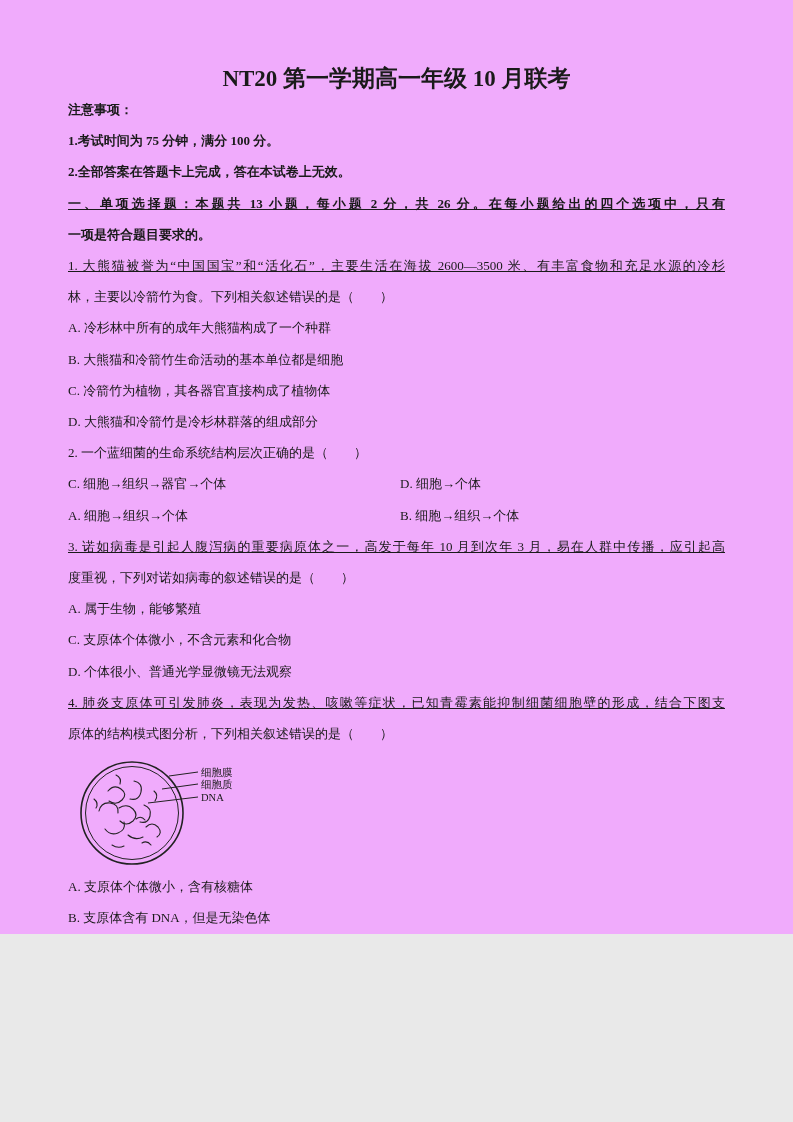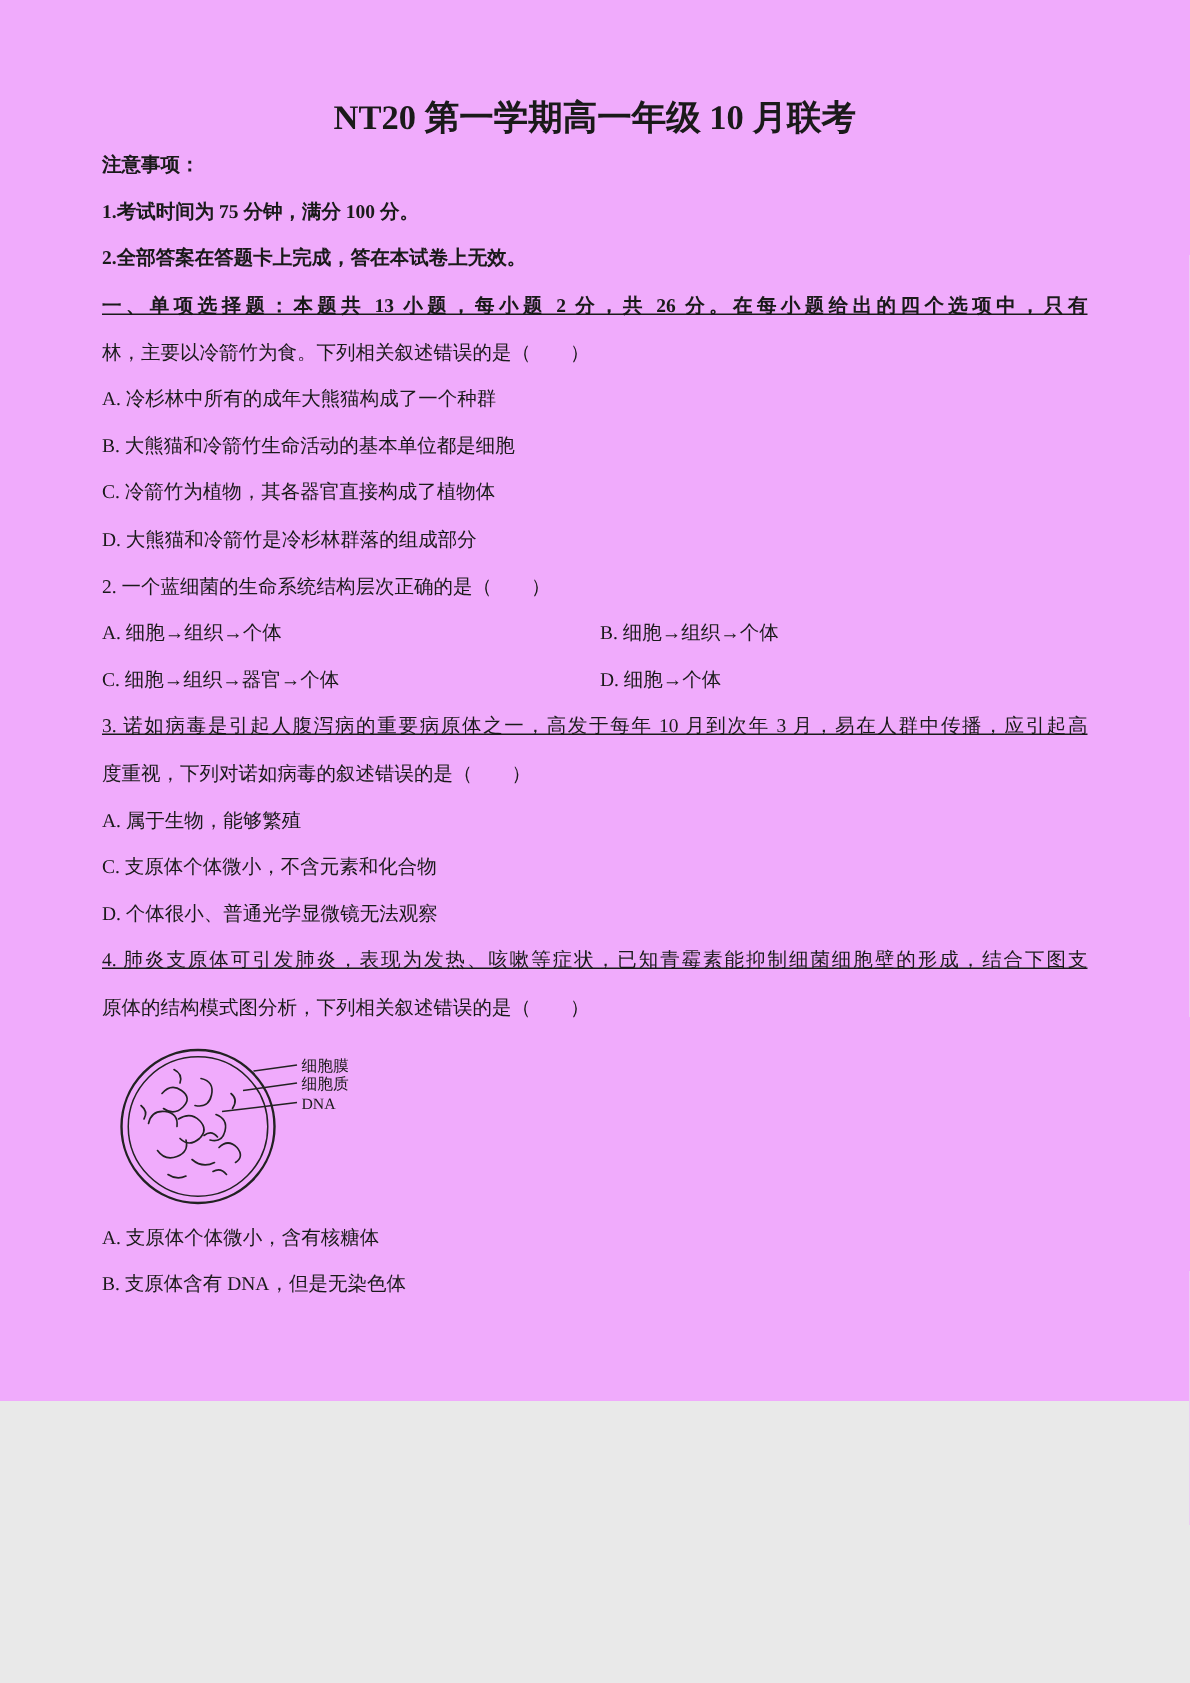--- a/index.html
+++ b/index.html
@@ -61,38 +61,40 @@
 
 <div class="page">
 
   <h1 class="title">NT20 第一学期高一年级 10 月联考</h1>
 
   <div class="line bold">注意事项：</div>
   <div class="line bold">1.考试时间为 75 分钟，满分 100 分。</div>
   <div class="line bold">2.全部答案在答题卡上完成，答在本试卷上无效。</div>
 
   <div class="line bold full">一、单项选择题：本题共 13 小题，每小题 2 分，共 26 分。在每小题给出的四个选项中，只有</div>
+  <div class="line bold">一项是符合题目要求的。</div>
 
   <section class="question">
+    <div class="line full">1. 大熊猫被誉为“中国国宝”和“活化石”，主要生活在海拔 2600—3500 米、有丰富食物和充足水源的冷杉</div>
     <div class="line">林，主要以冷箭竹为食。下列相关叙述错误的是（　　）</div>
     <div class="line">A. 冷杉林中所有的成年大熊猫构成了一个种群</div>
     <div class="line">B. 大熊猫和冷箭竹生命活动的基本单位都是细胞</div>
     <div class="line">C. 冷箭竹为植物，其各器官直接构成了植物体</div>
     <div class="line">D. 大熊猫和冷箭竹是冷杉林群落的组成部分</div>
   </section>
 
   <section class="question">
     <div class="line">2. 一个蓝细菌的生命系统结构层次正确的是（　　）</div>
     <div class="line cols">
+      <span class="c1">C. 细胞→组织→器官→个体</span>
+      <span class="c2">D. 细胞→个体</span>
+    </div>
+    <div class="line cols">
       <span class="c1">A. 细胞→组织→个体</span>
       <span class="c2">B. 细胞→组织→个体</span>
-    </div>
-    <div class="line cols">
-      <span class="c1">C. 细胞→组织→器官→个体</span>
-      <span class="c2">D. 细胞→个体</span>
     </div>
   </section>
 
   <section class="question">
     <div class="line full">3. 诺如病毒是引起人腹泻病的重要病原体之一，高发于每年 10 月到次年 3 月，易在人群中传播，应引起高</div>
     <div class="line">度重视，下列对诺如病毒的叙述错误的是（　　）</div>
     <div class="line">A. 属于生物，能够繁殖</div>
     <div class="line">C. 支原体个体微小，不含元素和化合物</div>
     <div class="line">D. 个体很小、普通光学显微镜无法观察</div>
   </section>

